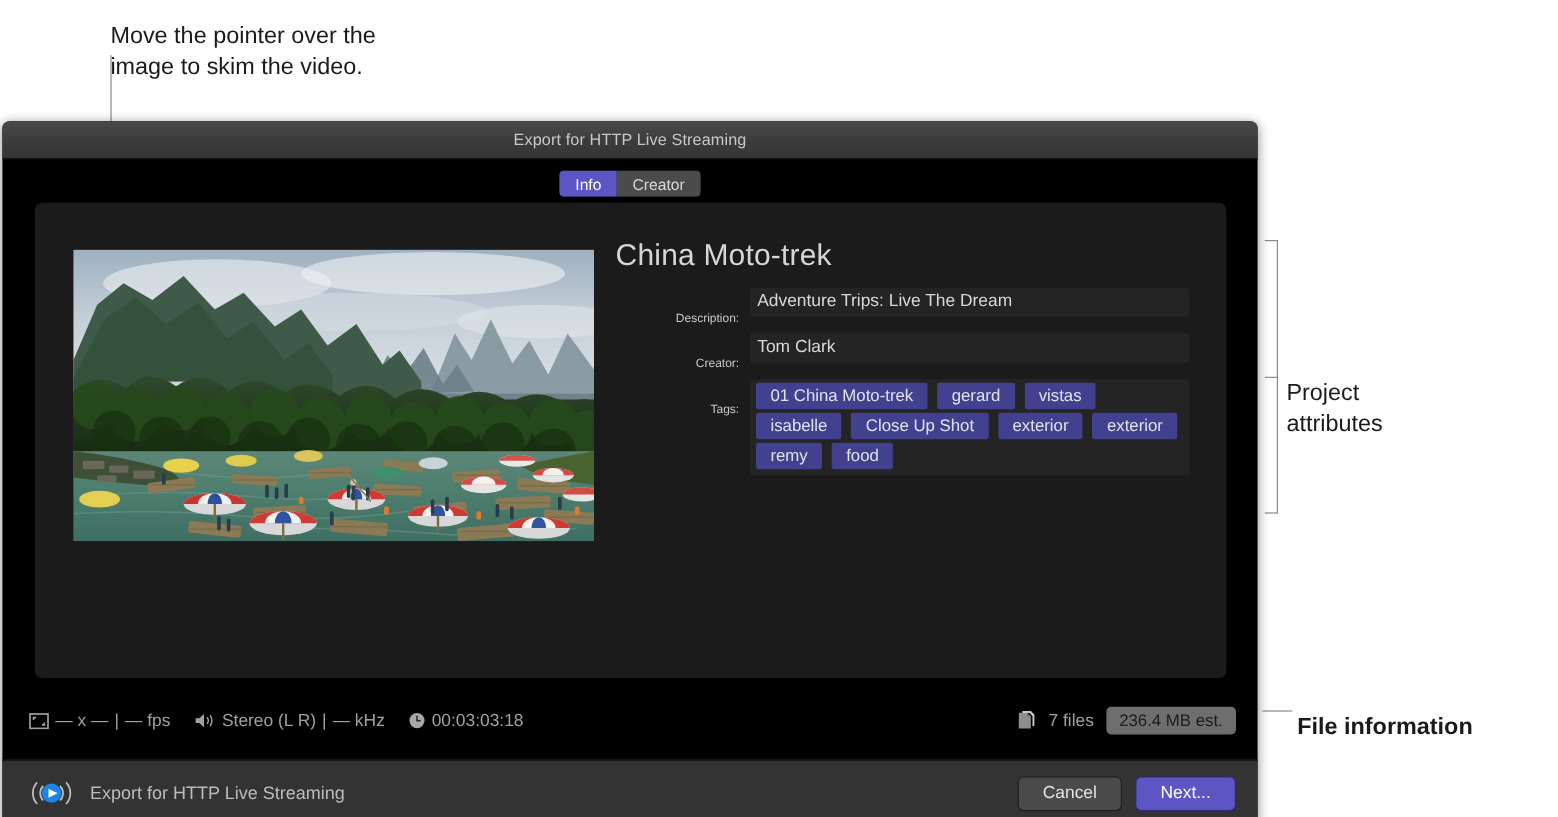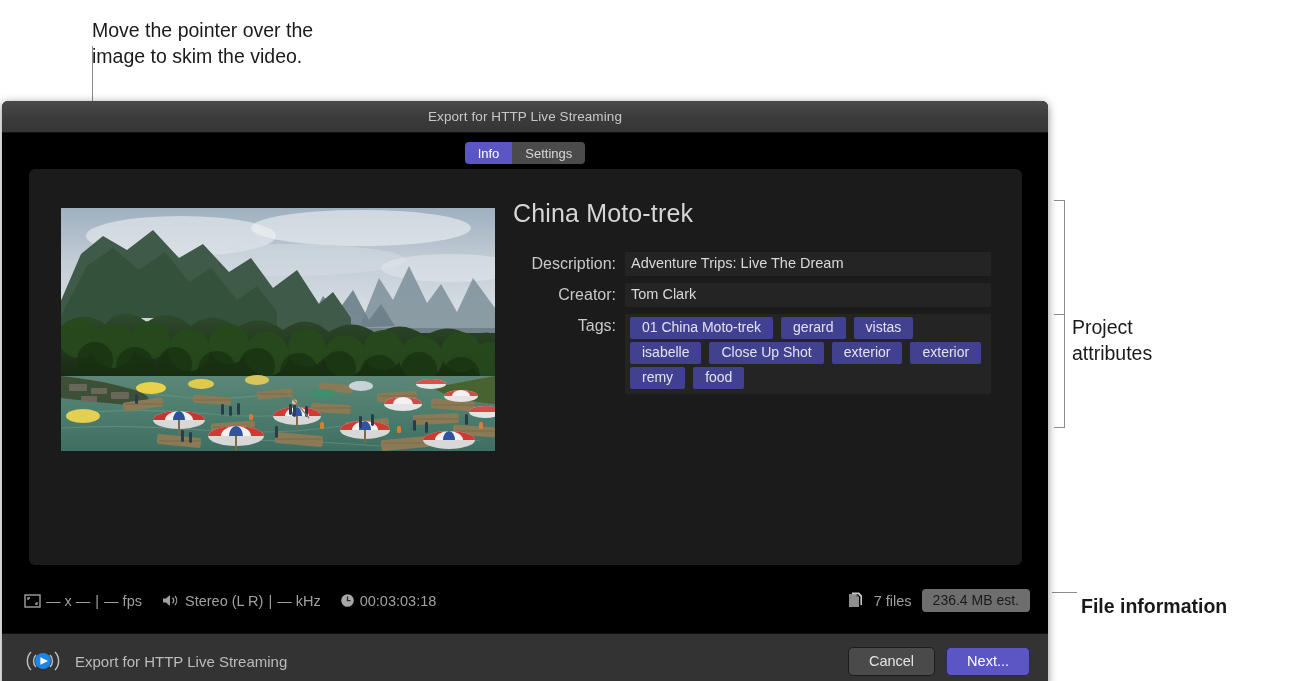--- a/index.html
+++ b/index.html
@@ -95,34 +95,35 @@
   #fields {
     position: absolute;
     left: 484px; top: 30px;
     width: 478px;
   }
   #proj-title {
     color: #d6d6d6;
     font-size: 25px;
     font-weight: 400;
     letter-spacing: .15px;
-    margin-bottom: 24px;
+    margin-bottom: 12px;
   }
   .field-row {
     display: flex;
     align-items: flex-start;
     margin-bottom: 7px;
   }
   .field-label {
     width: 112px;
     text-align: right;
     color: #c9c9c9;
-    font-size: 16px;
+    font-size: 10px;
     padding: 3px 9px 0 0;
     flex: none;
+    margin-top: 17px;
   }
   .field-value {
     flex: 1;
     background: #242424;
     color: #d9d9d9;
     font-size: 14.5px;
     padding: 3px 6px 4px 6px;
     min-height: 24px;
     border-radius: 1px;
   }
@@ -212,21 +213,21 @@
 
   <div id="dialog">
 
     <div id="titlebar">
       <div class="t">Export for HTTP Live Streaming</div>
     </div>
 
     <div id="tabs-row">
       <div class="segmented">
         <div class="seg active">Info</div>
-        <div class="seg">Settings</div>
+        <div class="seg">Creator</div>
       </div>
     </div>
 
     <div id="content">
 
       <div id="thumb">
         <svg viewBox="0 0 434 243" preserveAspectRatio="none" aria-hidden="true">
           <defs>
             <linearGradient id="sky" x1="0" y1="0" x2="0" y2="1">
               <stop offset="0%" stop-color="#9fb0c0"></stop>

